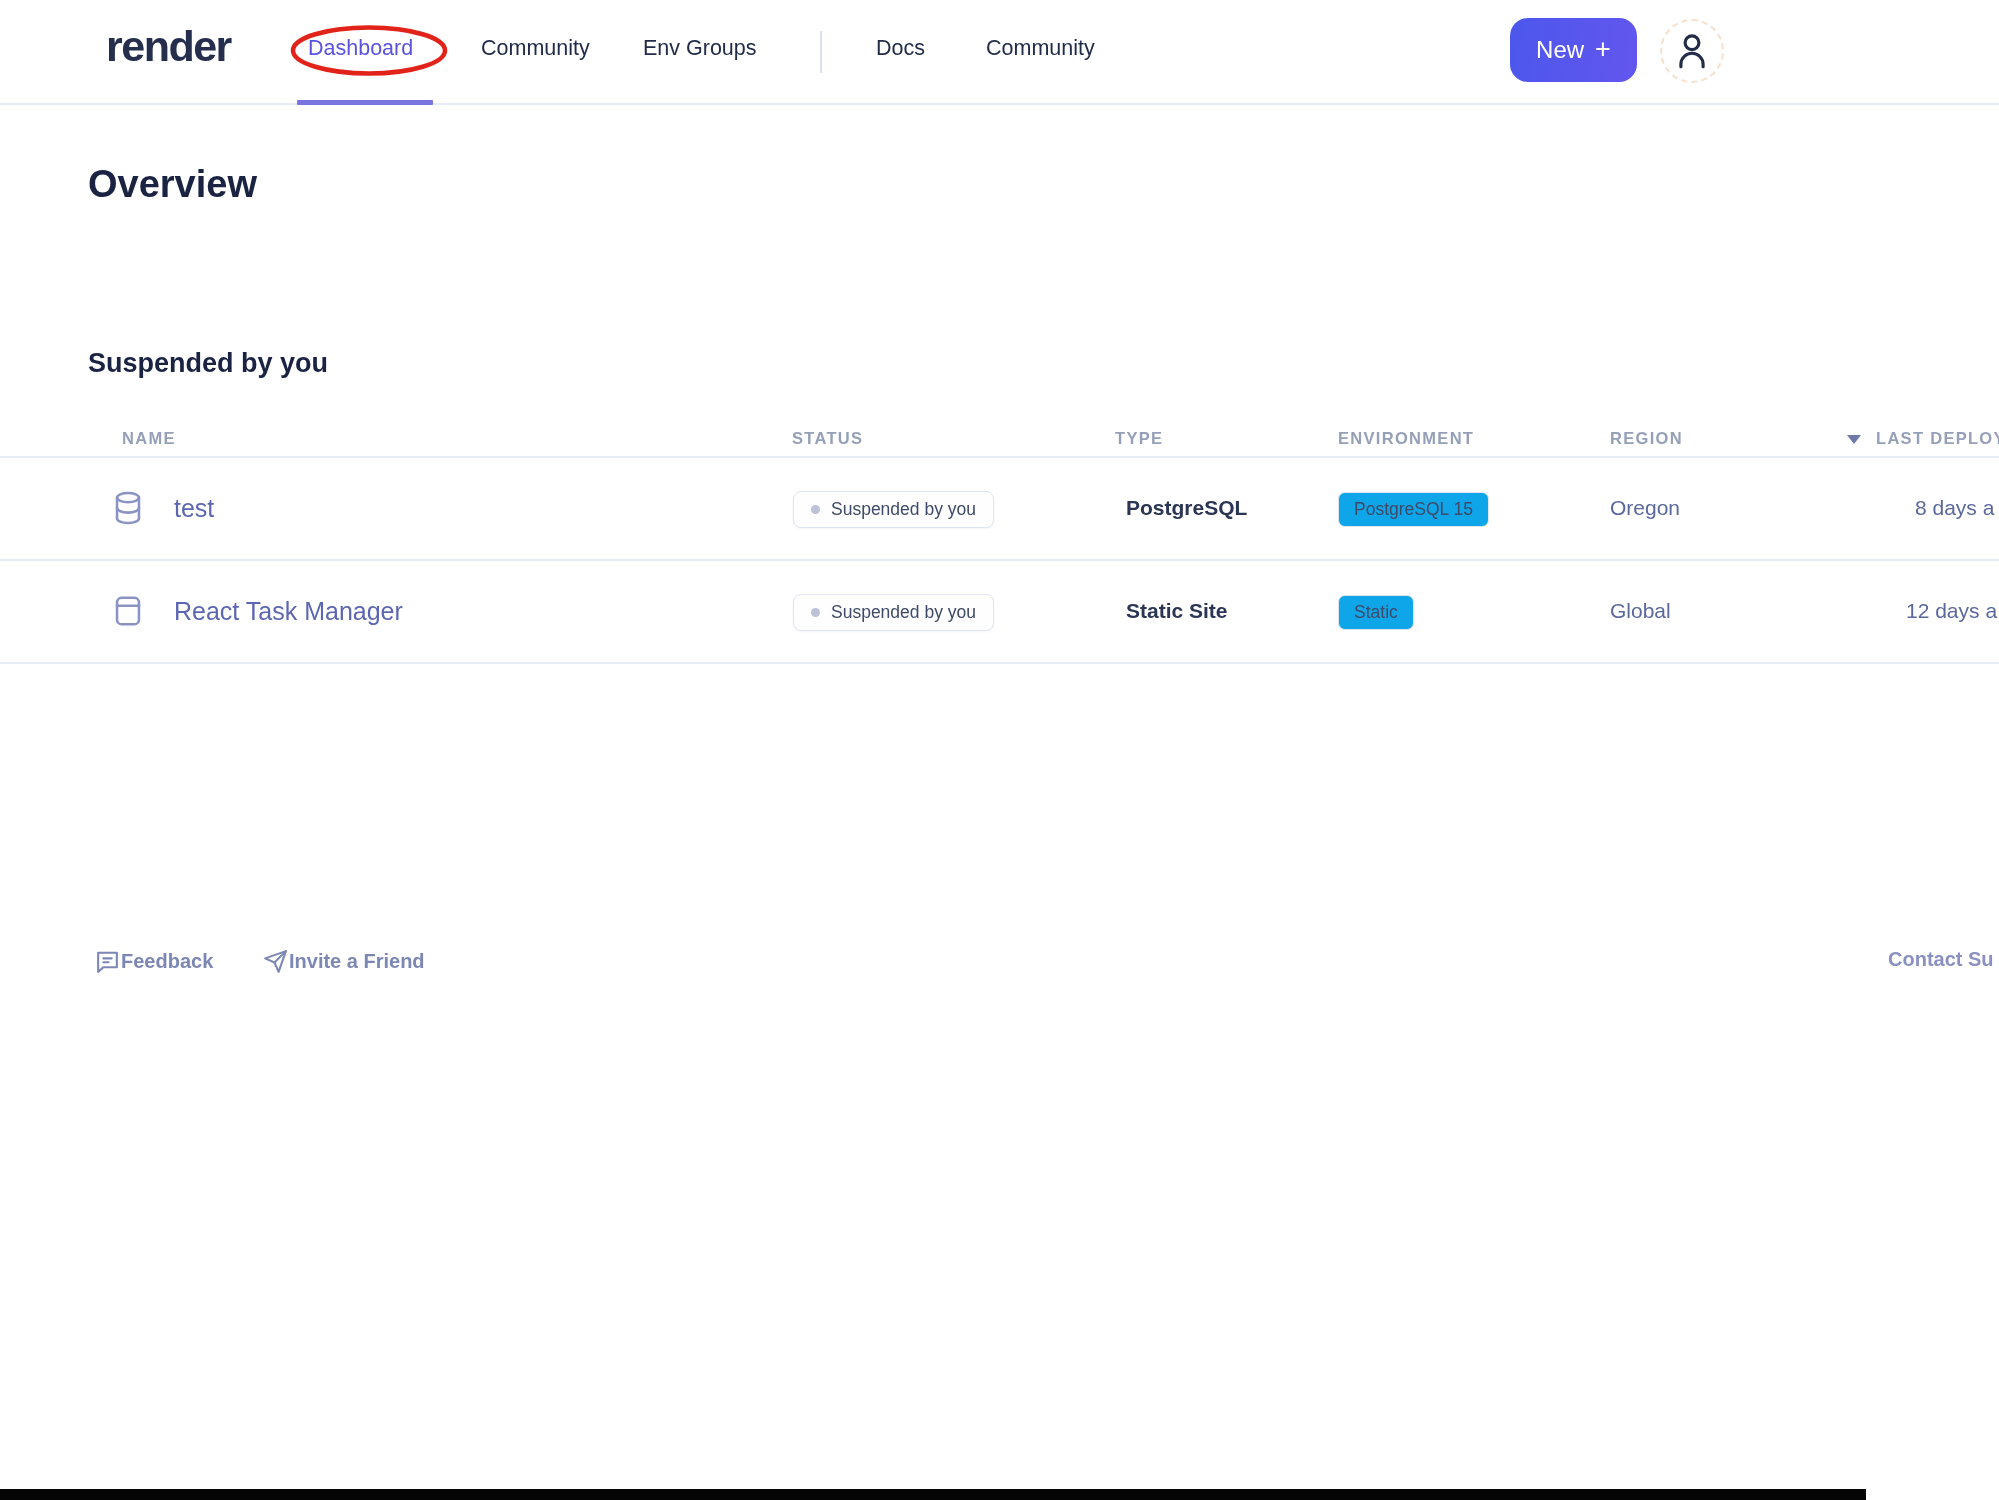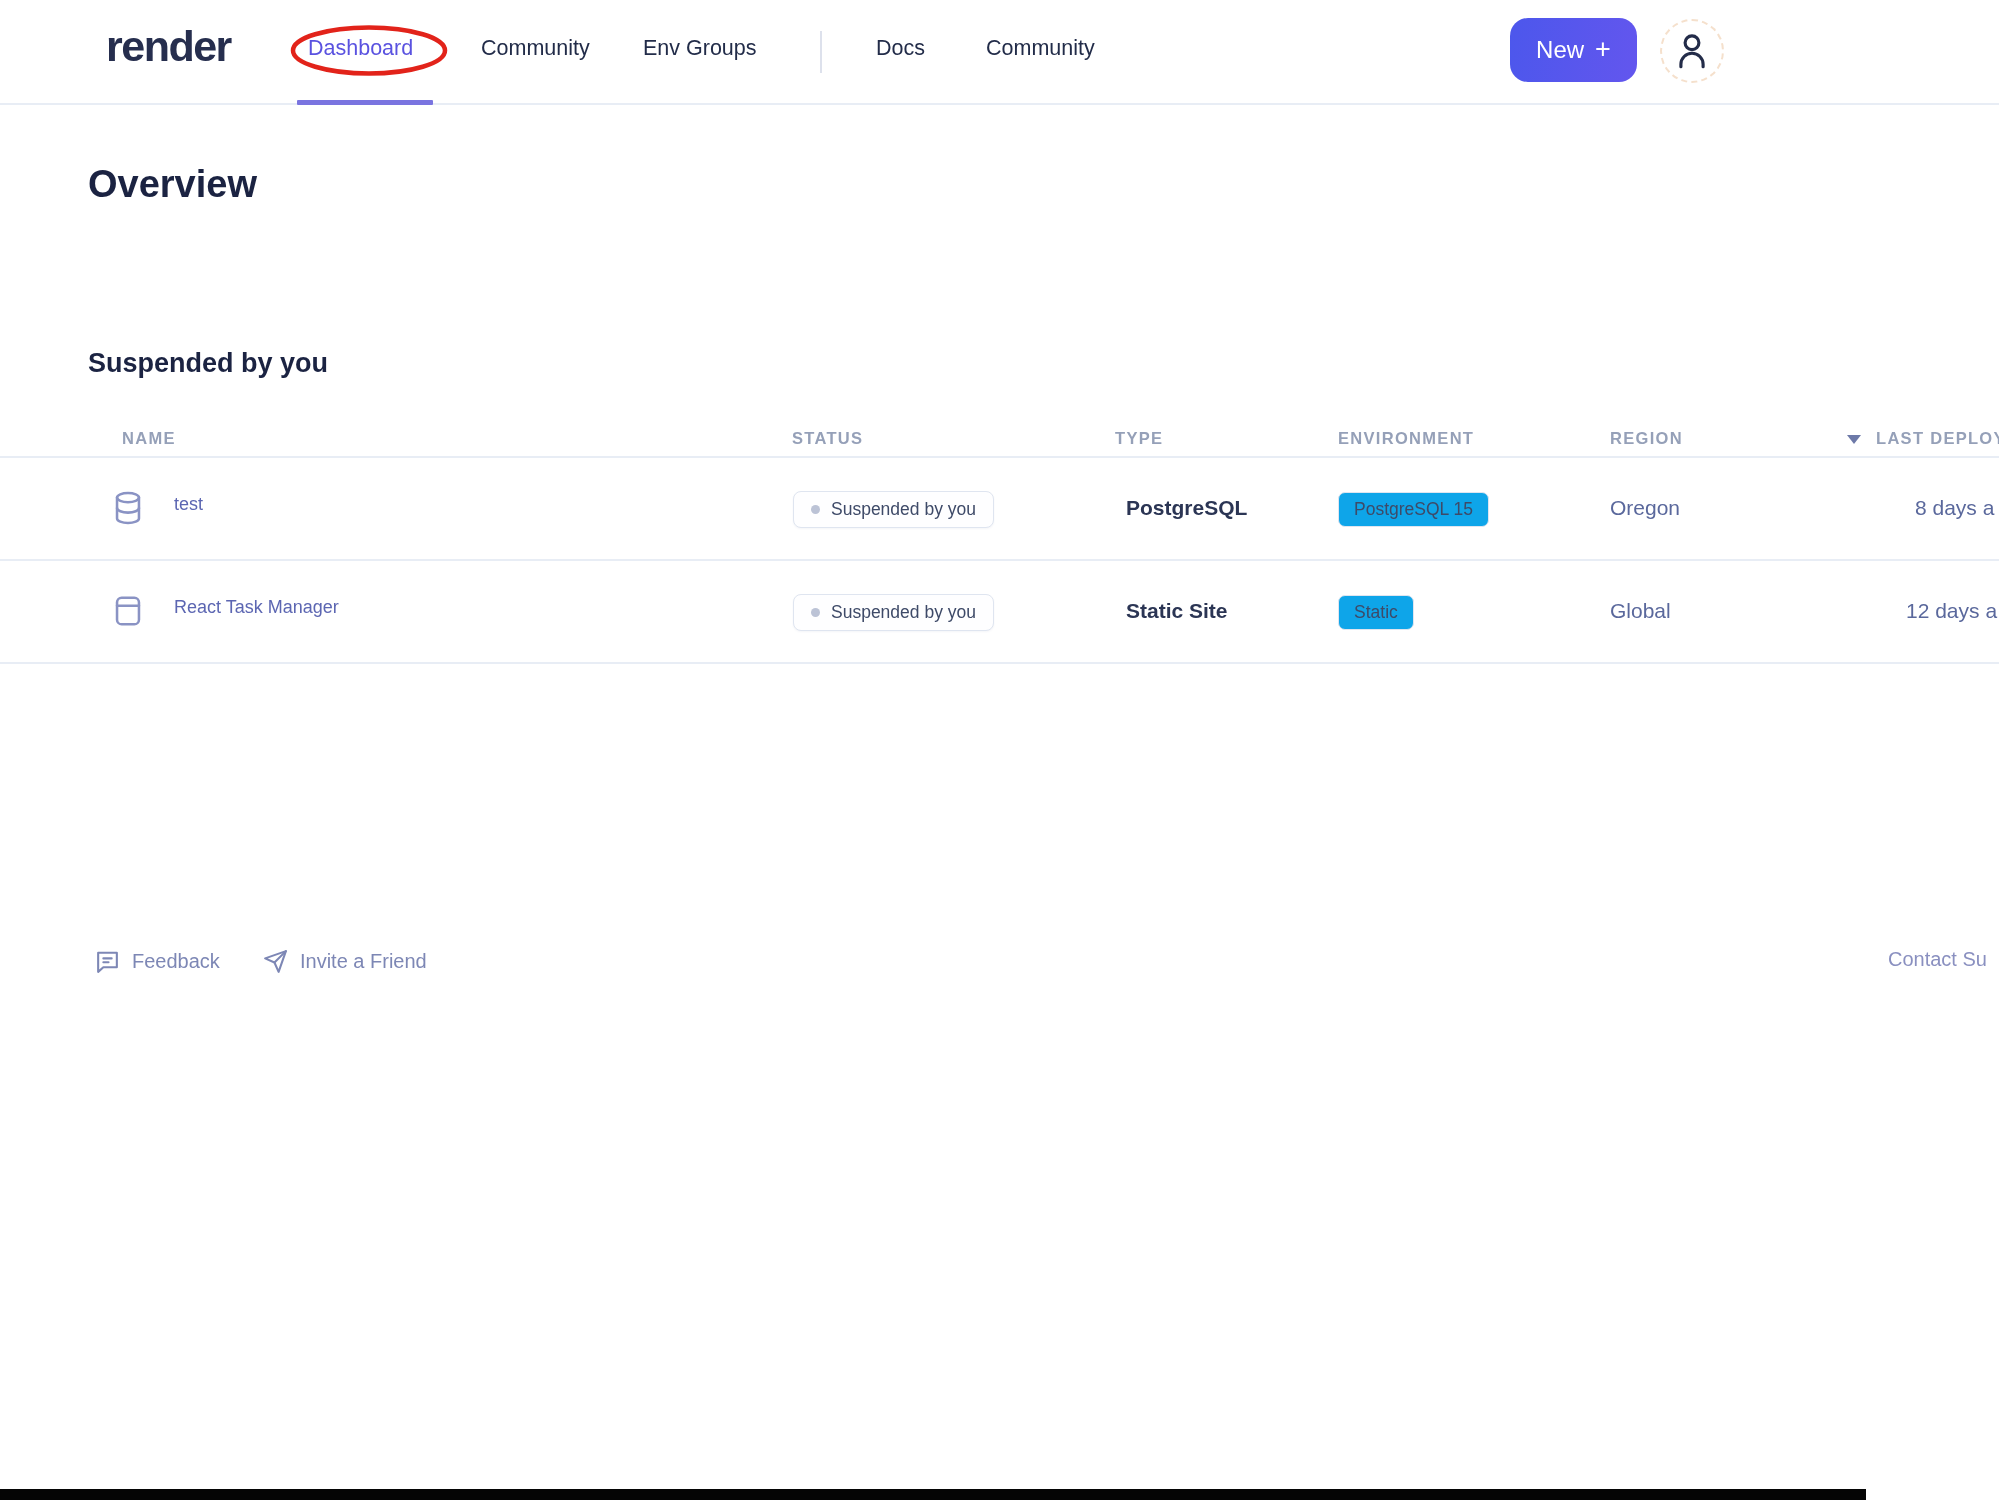--- a/index.html
+++ b/index.html
@@ -83,21 +83,21 @@
   .sort-caret { position:absolute; left:1846px; top:14px; width:16px; height:11px; }
 
   .trow {
     position:absolute; left:0; width:1999px; height:103px;
     border-bottom:2px solid var(--line,#e8edf5); cursor:pointer; background:#fff;
   }
   .trow-1 { top:458px; }
   .trow-2 { top:561px; }
   .cell-icon { position:absolute; left:113px; top:32px; width:30px; height:36px; }
   .cell-name {
-    position:absolute; left:174px; top:36px; font-size:18px; font-weight:500;
+    position:absolute; left:174px; top:36px; font-size:25px; font-weight:500;
     color:var(--link,#5c66b2); text-decoration:none; white-space:nowrap;
   }
   .status-badge {
     position:absolute; left:793px; top:33px; height:37px;
     border:1.5px solid var(--badge-border,#dfe5f0); border-radius:8px;
     background:#fefeff; box-shadow:0 1px 2px rgba(40,60,110,0.05);
     display:flex; align-items:center; gap:11px; padding:0 17px;
     font-size:17.5px; font-weight:500; color:var(--badge-ink,#3e4a68); white-space:nowrap;
   }
   .status-dot { width:9px; height:9px; border-radius:50%; background:var(--dot,#bcc3d6); }
@@ -117,22 +117,22 @@
   }
   .cell-last {
     position:absolute; top:38px; font-size:21px;
     color:var(--region-ink,#5a689c); white-space:nowrap;
   }
   .last-1 { left:1915px; }
   .last-2 { left:1906px; }
 
   
   .footer-link {
-    position:absolute; top:948px; display:flex; align-items:center; gap:11px;
-    font-size:20px; font-weight:400; color:var(--footer-ink,#7d87b5);
+    position:absolute; top:948px; display:flex; align-items:center; 
+    font-size:20px; font-weight:700; color:var(--footer-ink,#7d87b5);
     cursor:pointer; text-decoration:none; white-space:nowrap;
   }
   .footer-feedback { left:94px; }
   .footer-invite   { left:262px; }
   .footer-contact  { left:1888px; color:var(--contact-ink,#8a90c0); }
   .footer-icon { width:27px; height:27px; flex:0 0 auto; }
 
   .bottom-edge-bar {
     position:absolute; left:0; top:1489px; width:1866px; height:11px; background:#050505;
   }

